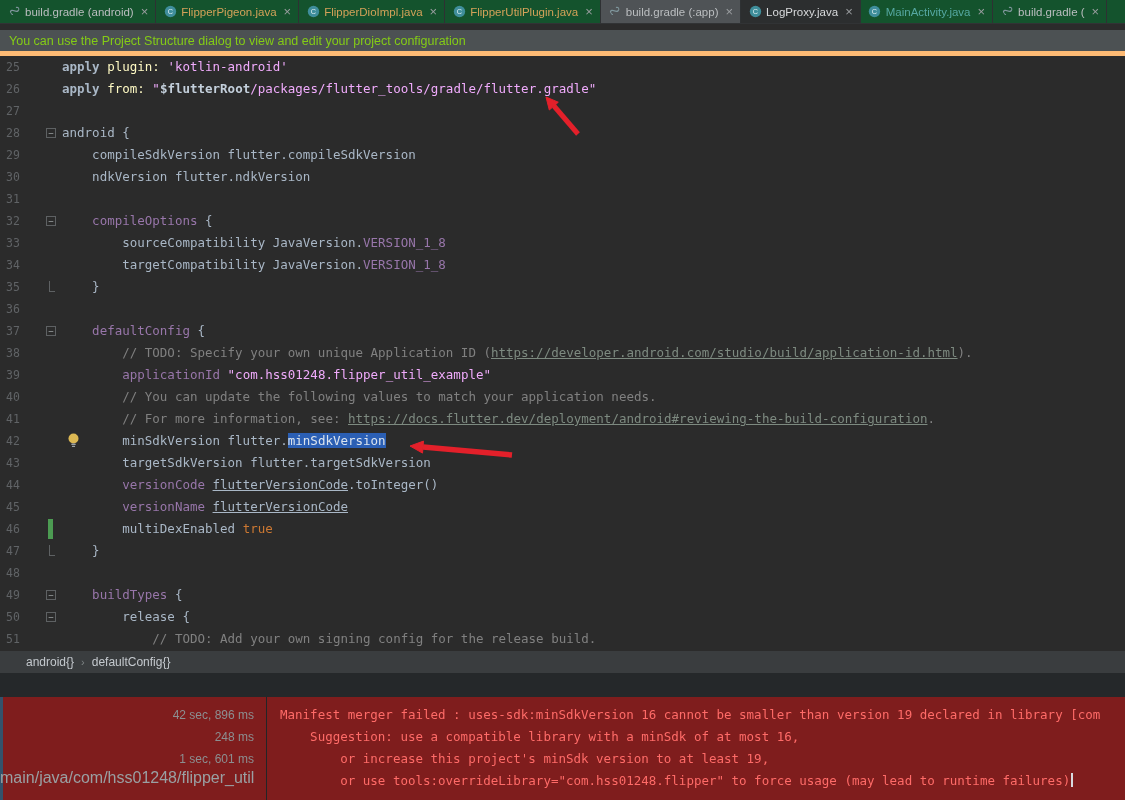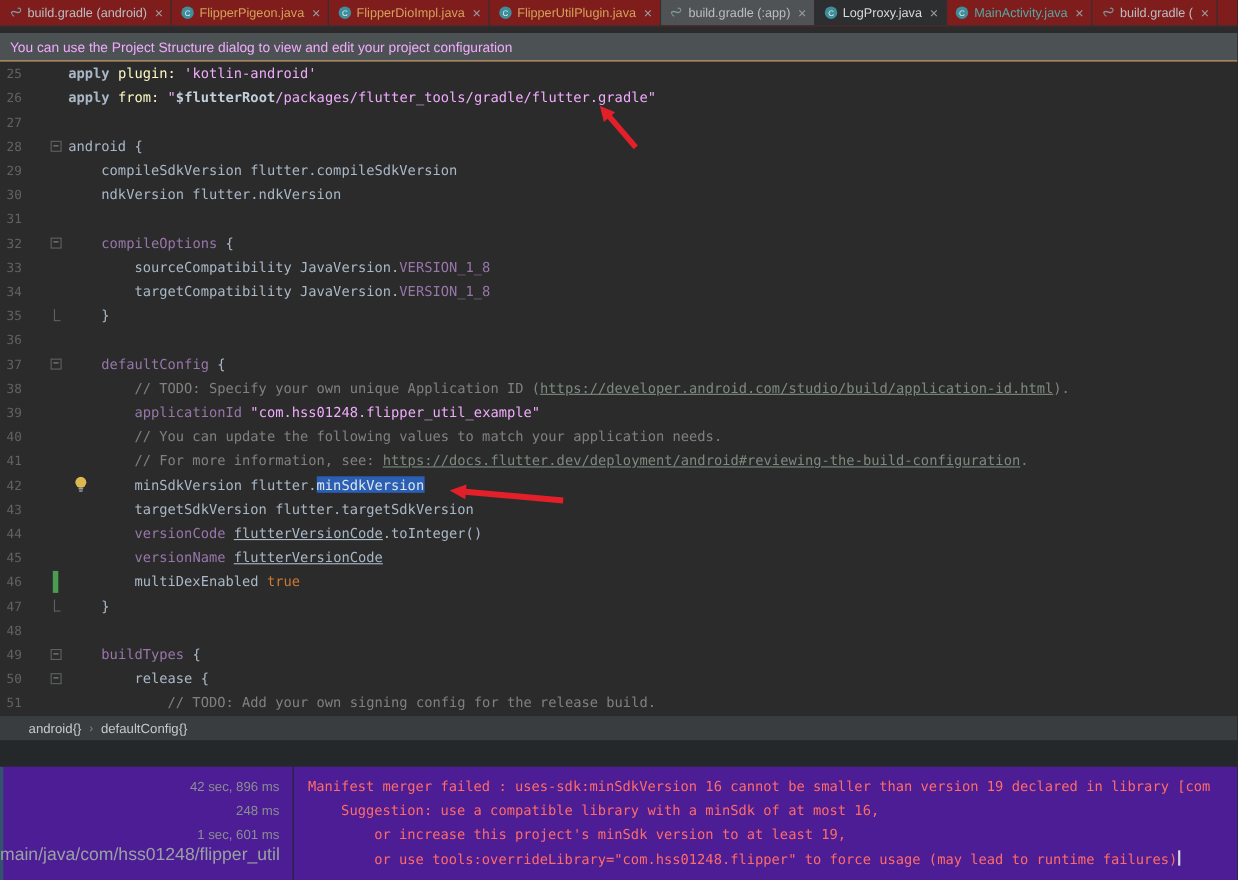--- a/index.html
+++ b/index.html
@@ -1,35 +1,35 @@
 <!DOCTYPE html>
 <html><head>
 <meta charset="utf-8">
 <style>
   *{margin:0;padding:0;box-sizing:border-box}
   html,body{width:1125px;height:800px;background:#2b2b2b;overflow:hidden}
   body{position:relative;font-family:"DejaVu Sans Mono",monospace}
 
   
-  .tabbar{position:absolute;left:0;top:0;width:100%;height:24px;background:#7f1d1d;
+  .tabbar{position:absolute;left:0;top:0;width:100%;height:24px;background:#14532d;
     display:flex;align-items:stretch;overflow:hidden;border-bottom:1px solid #313335}
   .tab{display:flex;align-items:center;gap:4px;padding:0 7px;border-right:1px solid #2e3133;
     font-family:"Liberation Sans",sans-serif;font-size:11.5px;color:#bbbec0;white-space:nowrap;
     flex:0 0 auto;cursor:pointer}
   .tab.active{background:#4f5356}
   .tab.dark{background:#2c2e2f;color:#d8dadc}
   .lbl.modified{color:#d4a259}
   .lbl.teal{color:#56a8a2}
   .tclose{color:#9b9ea1;font-size:13px;margin-left:3px;line-height:1}
   .tabicon{width:14px;height:14px;display:inline-flex;align-items:center;justify-content:center}
 
   
   .banner{position:absolute;left:0;top:30px;width:100%;height:26px;background:#4c5153;
     display:flex;align-items:center;padding-left:9px;font-family:"Liberation Sans",sans-serif;
-    font-size:12.5px;color:#f0abfc;border-bottom:1px solid #fdba74}
+    font-size:12.5px;color:#84cc16;border-bottom:5px solid #fdba74}
 
   
   .editor{position:absolute;left:0;top:56px;width:100%;height:594px;background:#2b2b2b;
     font-size:12.5px;overflow:hidden}
   .row{position:relative;height:22px;line-height:22px}
   .ln{position:absolute;left:6px;top:0;color:#606366;font-size:11.5px}
   .code{position:absolute;left:62px;top:0;white-space:pre}
   .t-id{color:#a9b7c6}
   .t-m{color:#a9b7c6;font-weight:bold}
   .t-named{color:#fef9c3}
@@ -53,21 +53,21 @@
   .crumbs{position:absolute;left:0;top:650px;width:100%;height:23px;background:#3a3d3f;
     display:flex;align-items:center;gap:7px;padding-left:26px;font-family:"Liberation Sans",sans-serif;
     font-size:12px;color:#c4c9ce;border-top:1px solid #2b2b2b}
   .crumb{cursor:pointer}
   .crumb-sep{color:#7e8486;font-size:11px}
 
   
   .gapstrip{position:absolute;left:0;top:673px;width:100%;height:24px;background:#25282a}
 
   
-  .bottom{position:absolute;left:0;top:697px;width:100%;height:103px;background:#4c1d95;overflow:hidden}
+  .bottom{position:absolute;left:0;top:697px;width:100%;height:103px;background:#7f1d1d;overflow:hidden}
   .leftedge{position:absolute;left:0;top:0;width:3px;height:100%;background:#33526b}
   .timings{position:absolute;left:0;top:7px;width:258px}
   .timing{height:22px;line-height:22px;text-align:right;font-family:"Liberation Sans",sans-serif;
     font-size:12px;color:#8c8f91;padding-right:4px}
   .colsep{position:absolute;left:266px;top:0;height:100%;width:1px;background:#232527}
   .errors{position:absolute;left:280px;top:7px;font-size:12.5px;color:#ff6b68}
   .errline{height:22px;line-height:22px;white-space:pre}
   .caret{display:inline-block;width:1.5px;height:14px;background:#d7dade;vertical-align:-2px;margin-left:1px}
   .bpath{position:absolute;left:0;top:72px;font-family:"Liberation Sans",sans-serif;font-size:16px;
     color:#9aa0a3;white-space:nowrap;cursor:pointer}

